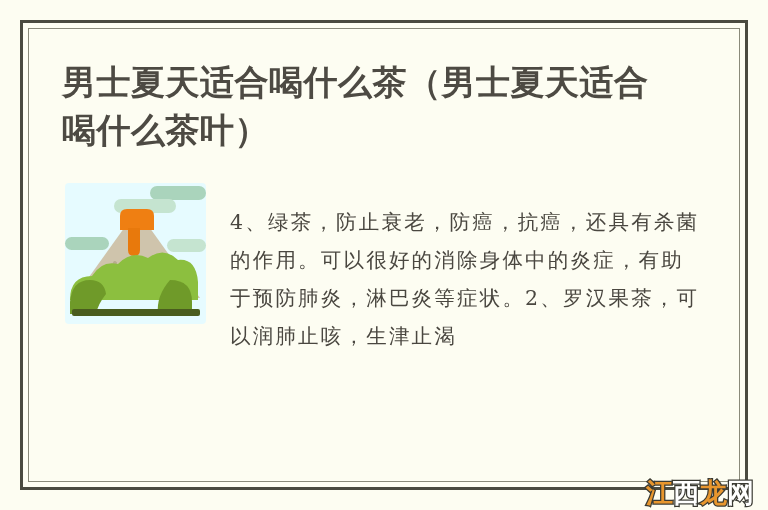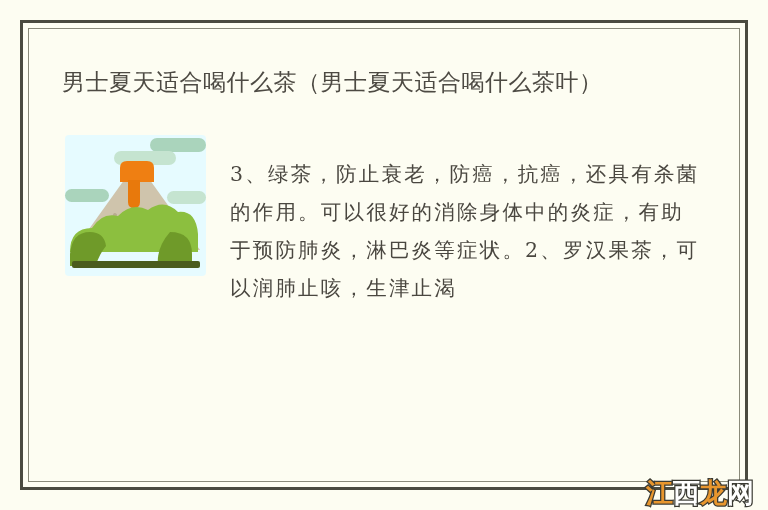--- a/index.html
+++ b/index.html
@@ -49,25 +49,25 @@
     left: 28px;
     top: 28px;
     width: 712px;
     height: 454px;
     box-sizing: border-box;
     padding: 30px 34px 0 34px;
   }
 
   .title {
     font-family: "Liberation Sans", "DejaVu Sans", sans-serif;
-    font-size: 23px;
+    font-size: 34px;
     line-height: 48px;
     color: #4d4a43;
     letter-spacing: 0.5px;
-    font-weight: 400;
+    font-weight: 700;
     margin: 0;
     white-space: normal;
     width: 600px;
   }
 
   .article-body {
     display: flex;
     align-items: flex-start;
     margin-top: 26px;
   }
@@ -153,21 +153,21 @@
           </g>
 
           <path d="M8 120 q0 -24 22 -24 q10 -16 26 -12 q14 -14 30 -6 q16 -12 30 2 q18 -2 20 22 l0 18 h-128 z" fill="#8cbf3f"></path>
           <path d="M8 122 q2 -22 20 -22 q14 0 16 14 q-8 10 -10 20 h-26 z" fill="#6f9a29"></path>
           <path d="M108 100 q22 0 22 22 l0 12 h-34 q-2 -18 12 -34 z" fill="#6f9a29"></path>
 
           <rect x="10" y="129" width="128" height="7" rx="2" fill="#4a5c1e"></rect>
         </svg>
       </div>
 
-      <p class="body-text" style="color: rgb(74, 71, 64);">3、绿茶，防止衰老，防癌，抗癌，还具有杀菌的作用。可以很好的消除身体中的炎症，有助于预防肺炎，淋巴炎等症状。2、罗汉果茶，可以润肺止咳，生津止渴</p>
+      <p class="body-text" style="color: rgb(74, 71, 64);">4、绿茶，防止衰老，防癌，抗癌，还具有杀菌的作用。可以很好的消除身体中的炎症，有助于预防肺炎，淋巴炎等症状。2、罗汉果茶，可以润肺止咳，生津止渴</p>
 
     </div>
   </div>
 
   <div class="watermark">
     <span class="wm-c0" style="color: rgb(232, 150, 46); -webkit-text-stroke: 2.5px rgb(58, 58, 51);">江</span><span class="wm-c1" style="color: rgb(255, 255, 255); -webkit-text-stroke: 2.5px rgb(58, 58, 51);">西</span><span class="wm-c2" style="color: rgb(232, 150, 46); -webkit-text-stroke: 2.5px rgb(58, 58, 51);">龙</span><span class="wm-c3" style="color: rgb(255, 255, 255); -webkit-text-stroke: 2.5px rgb(58, 58, 51);">网</span>
   </div>
 
 </div>
 

